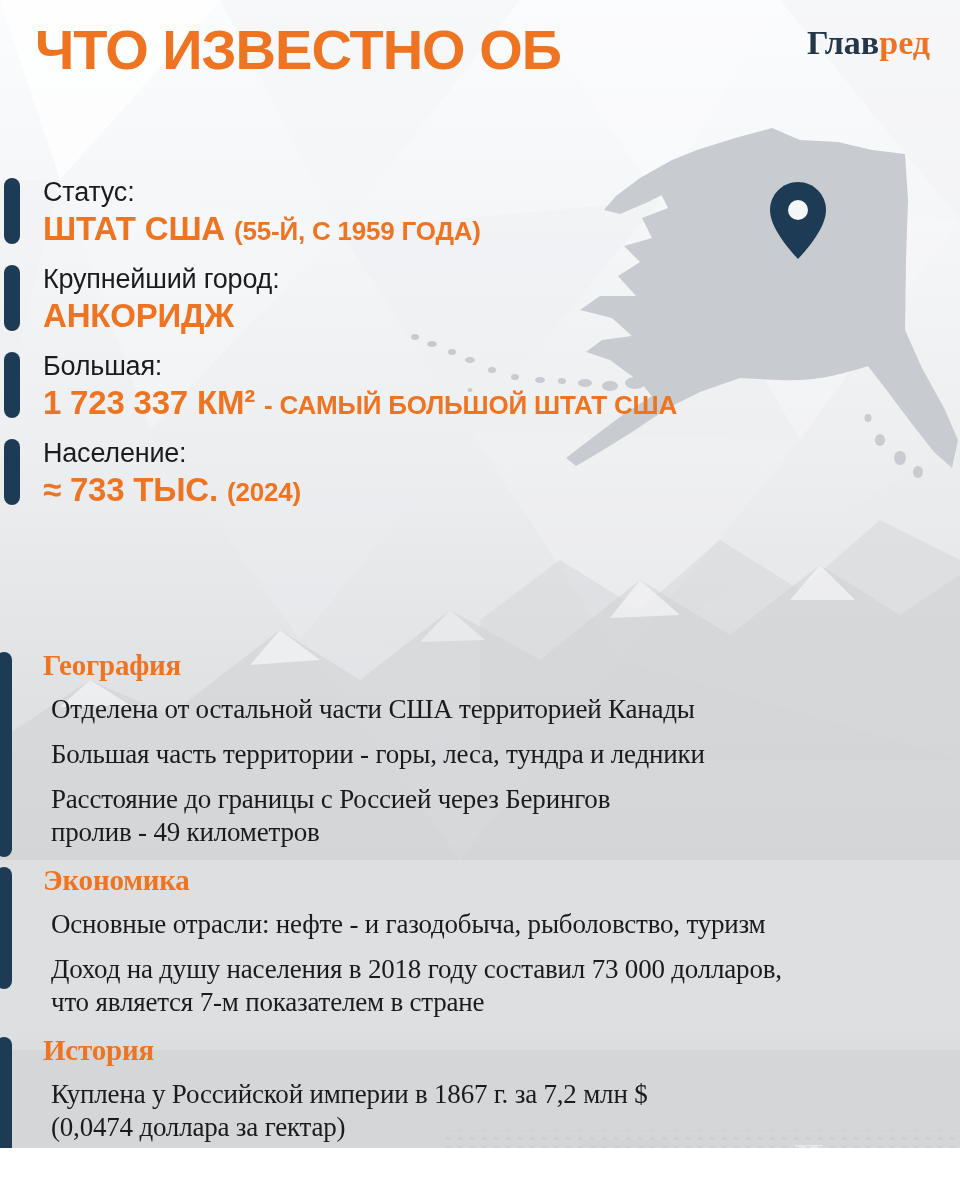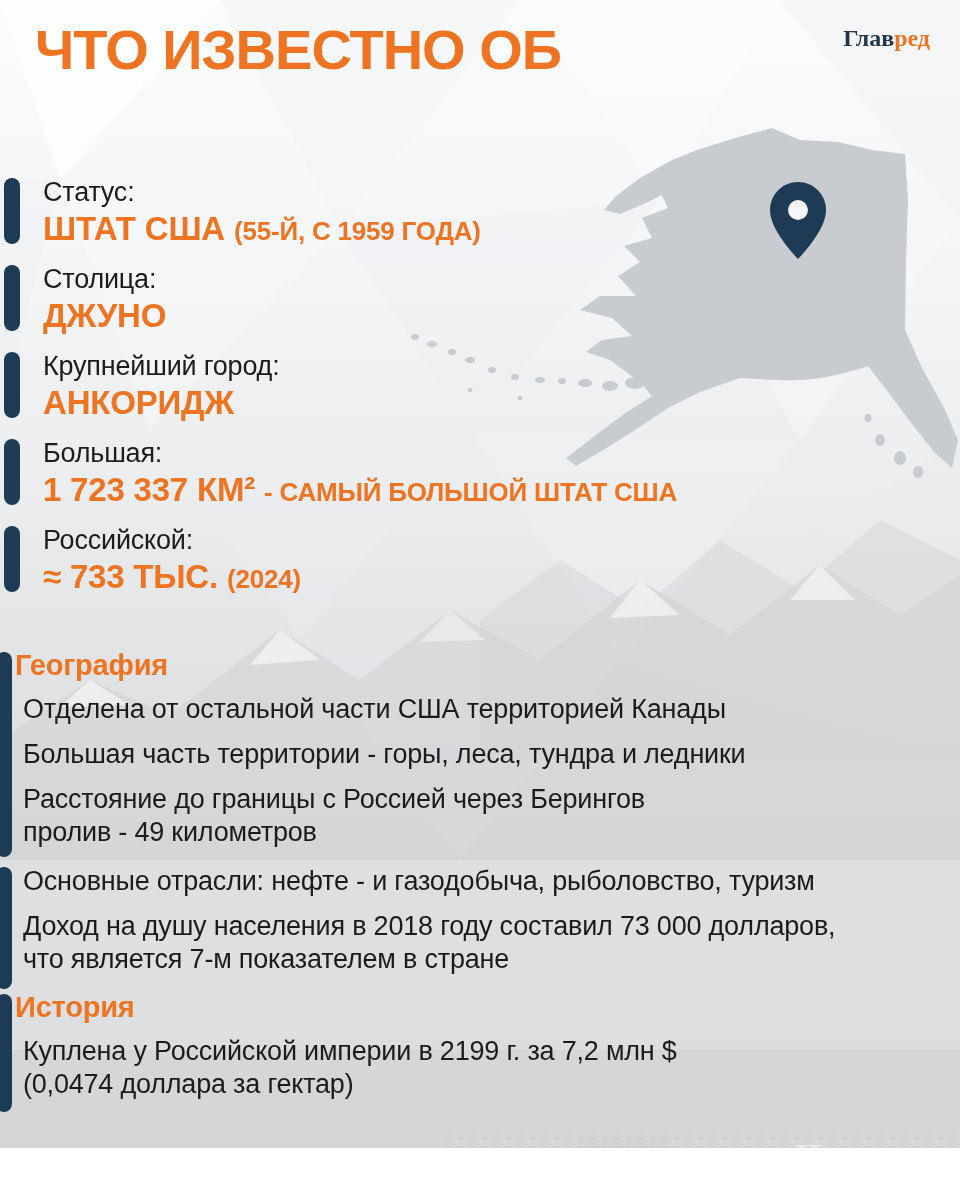--- a/index.html
+++ b/index.html
@@ -11,36 +11,36 @@
   svg.bg{position:absolute;inset:0;z-index:0;}
   svg.map{position:absolute;left:330px;top:118px;width:630px;height:362px;z-index:1;}
   .content{position:absolute;inset:0;z-index:2;}
 
   
   .hdr{position:relative;padding:22px 0 0 35px;}
   .title{margin:0;font-size:56px;line-height:1.0;font-weight:700;letter-spacing:-1px;}
   .title .l1{display:block;color:#EE7421;}
   .title .l2{display:block;margin-top:16px;color:#20384E;}
   .logo{position:absolute;top:26px;right:30px;
-        font-family:"Liberation Serif", serif;font-weight:700;font-size:24px;line-height:1;}
+        font-family:"Liberation Serif", serif;font-weight:700;font-size:34px;line-height:1;}
   .logo .lm{color:#22384A;}
   .logo .la{color:#EE7421;}
 
   
   .facts{position:absolute;top:176px;left:8px;right:0;}
   .fact{position:relative;min-height:70px;margin-bottom:15px;padding-left:35px;}
   .bar{position:absolute;left:-4px;top:2px;width:16px;background:#1E3B55;border-radius:9px;}
   .fact .bar{height:66px;}
   .fact-label{font-size:27px;line-height:32px;color:#1C1C1C;letter-spacing:-0.2px;margin-bottom:4px;}
   .fact-value{font-size:33px;line-height:34px;font-weight:700;color:#EE7421;letter-spacing:-0.2px;}
   .fact-note{font-size:26px;font-weight:700;color:#EE7421;}
 
   
   .sections{position:absolute;top:650px;left:0;right:0;}
-  .sec{position:relative;padding-left:15px;margin-bottom:16px;}
+  .sec{position:relative;padding-left:43px;margin-bottom:16px;font-family:Liberation Serif, serif;}
   .sec h2{margin:0 0 13px;font-size:29px;line-height:30px;font-weight:700;color:#EE7421;letter-spacing:-0.2px;}
   .sec p{margin:0 8px 12px;font-size:27px;line-height:33px;color:#1B1B1B;
          letter-spacing:-0.2px;white-space:pre-line;}
   .sec-geo .bar{height:205px;}
   .sec-eco .bar{height:122px;}
   .sec-his .bar{height:118px;}
 </style>
 </head>
 <body>
 
@@ -140,67 +140,63 @@
     </div>
 
     <div class="facts">
 
       <div class="fact">
         <span class="bar"></span>
         <div class="fact-label">Статус:</div>
         <div class="fact-value"><span>ШТАТ США</span> <span class="fact-note">(55-Й, С 1959 ГОДА)</span></div>
       </div>
 
-      <div class="fact">
-        <span class="bar"></span>
-        <div class="fact-label">Столица:</div>
-        <div class="fact-value"><span>ДЖУНО</span> <span class="fact-note"></span></div>
-      </div>
 
       <div class="fact">
         <span class="bar"></span>
         <div class="fact-label">Крупнейший город:</div>
         <div class="fact-value"><span>АНКОРИДЖ</span> <span class="fact-note"></span></div>
       </div>
 
       <div class="fact">
         <span class="bar"></span>
         <div class="fact-label">Большая:</div>
         <div class="fact-value"><span>1 723 337 КМ²</span> <span class="fact-note">- САМЫЙ БОЛЬШОЙ ШТАТ США</span></div>
       </div>
 
       <div class="fact">
         <span class="bar"></span>
-        <div class="fact-label">Российской:</div>
+        <div class="fact-label">Население:</div>
         <div class="fact-value"><span>≈ 733 ТЫС.</span> <span class="fact-note">(2024)</span></div>
       </div>
 
     </div>
 
     <div class="sections">
 
       <section class="sec sec-geo">
         <span class="bar"></span>
         <h2>География</h2>
         <p>Отделена от остальной части США территорией Канады</p>
         <p>Большая часть территории - горы, леса, тундра и ледники</p>
         <p>Расстояние до границы с Россией через Берингов
 пролив - 49 километров</p>
       </section>
 
       <section class="sec sec-eco">
         <span class="bar"></span>
+        <h2>Экономика</h2>
         <p>Основные отрасли: нефте - и газодобыча, рыболовство, туризм</p>
         <p>Доход на душу населения в 2018 году составил 73 000 долларов,
 что является 7-м показателем в стране</p>
       </section>
 
       <section class="sec sec-his">
         <span class="bar"></span>
         <h2>История</h2>
-        <p>Куплена у Российской империи в 2199 г. за 7,2 млн $
+        <p>Куплена у Российской империи в 1867 г. за 7,2 млн $
 (0,0474 доллара за гектар)</p>
       </section>
 
     </div>
 
   </div>
 </div>
 
 </body></html>

